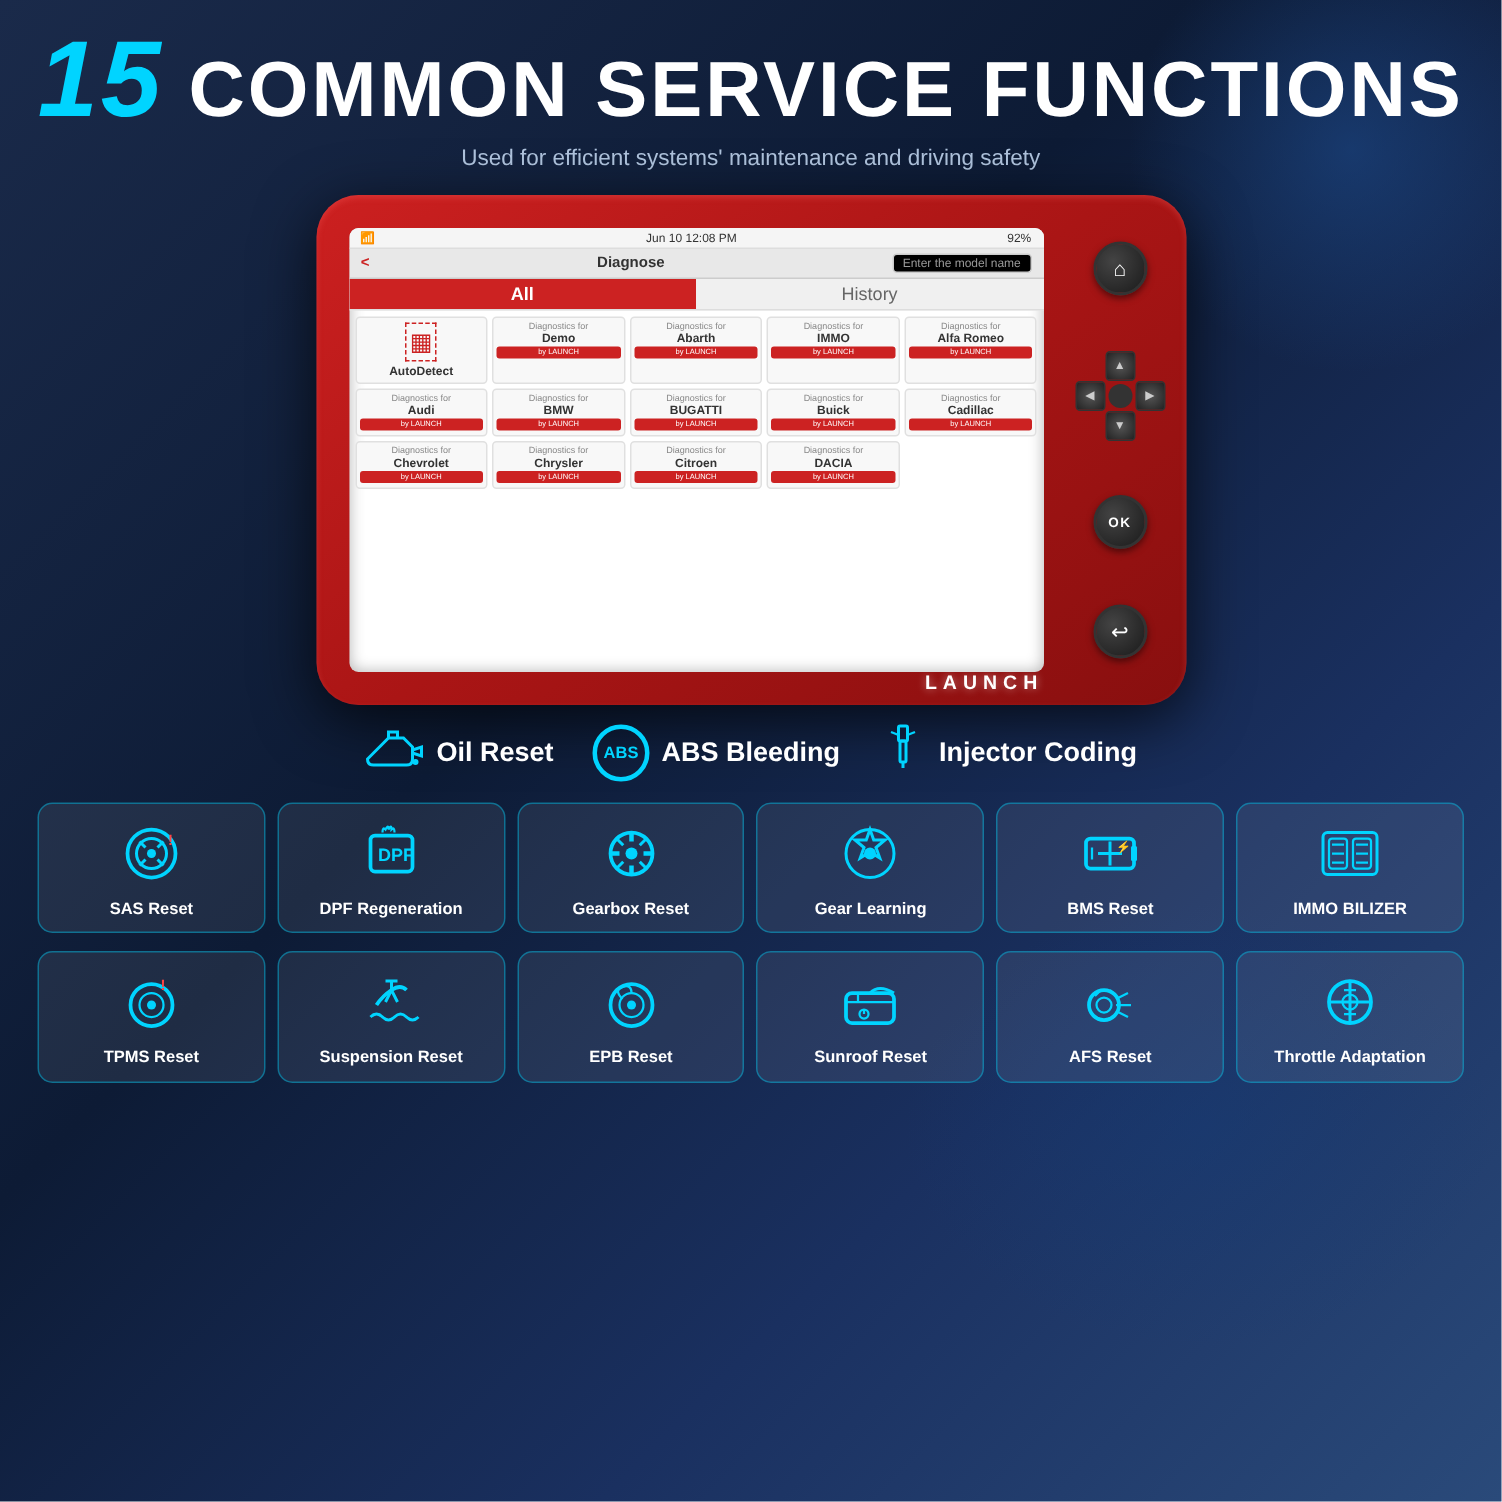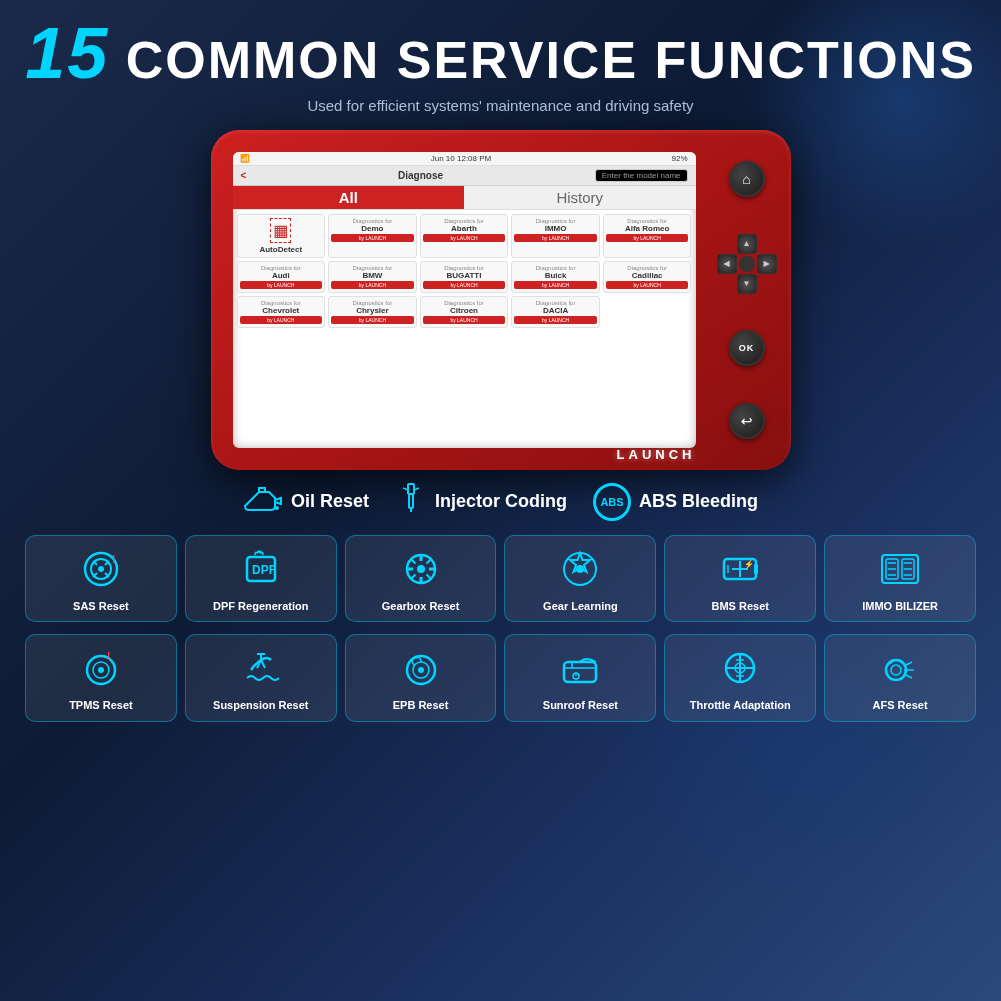--- a/index.html
+++ b/index.html
@@ -138,21 +138,21 @@
     
     .screen-tabs {
       display: flex;
       background: #f0f0f0;
       border-bottom: 1px solid #ddd;
     }
     .screen-tab {
       flex: 1;
       text-align: center;
       padding: 3px;
-      font-size: 15px;
+      font-size: 12px;
       color: #666;
     }
     .screen-tab.active {
       background: #cc2222;
       color: white;
       font-weight: bold;
     }
 
     
     .car-grid {
@@ -495,35 +495,35 @@
       <svg width="40" height="28" viewBox="0 0 40 28" fill="none" xmlns="http://www.w3.org/2000/svg">
         <path d="M2 22 Q2 26 6 26 L28 26 Q32 26 32 22 L32 14 L26 8 L16 8 L10 14 Z" stroke="#00d4ff" stroke-width="2" fill="none"></path>
         <path d="M16 8 L16 4 L22 4 L22 8" stroke="#00d4ff" stroke-width="2" fill="none"></path>
         <path d="M32 16 L38 14 L38 20 L32 18" stroke="#00d4ff" stroke-width="2" fill="none"></path>
         <circle cx="34" cy="24" r="2" fill="#00d4ff"></circle>
       </svg>
     </span>
     <span class="top-service-label">Oil Reset</span>
   </div>
   <div class="top-service-item">
+    <div class="top-service-icon abs-icon">ABS</div>
+    <span class="top-service-label">ABS Bleeding</span>
+  </div>
+  <div class="top-service-item">
     <span class="top-service-icon injector-icon">
       <svg width="32" height="32" viewBox="0 0 32 32" fill="none" xmlns="http://www.w3.org/2000/svg">
         <rect x="13" y="2" width="6" height="10" rx="1" stroke="#00d4ff" stroke-width="2" fill="none"></rect>
         <rect x="14" y="12" width="4" height="14" rx="1" stroke="#00d4ff" stroke-width="2" fill="none"></rect>
         <line x1="16" y1="26" x2="16" y2="30" stroke="#00d4ff" stroke-width="2"></line>
         <line x1="8" y1="6" x2="13" y2="8" stroke="#00d4ff" stroke-width="1.5"></line>
         <line x1="24" y1="6" x2="19" y2="8" stroke="#00d4ff" stroke-width="1.5"></line>
       </svg>
     </span>
     <span class="top-service-label">Injector Coding</span>
   </div>
-  <div class="top-service-item">
-    <div class="top-service-icon abs-icon">ABS</div>
-    <span class="top-service-label">ABS Bleeding</span>
-  </div>
 </div>
 
 <div class="service-grid">
 
   <div class="service-card">
     <div class="service-icon-box">
       <svg viewBox="0 0 44 44" fill="none" xmlns="http://www.w3.org/2000/svg">
         <circle cx="22" cy="22" r="16" stroke="#00d4ff" stroke-width="2.5" fill="none"></circle>
         <circle cx="22" cy="22" r="10" stroke="#00d4ff" stroke-width="2" fill="none"></circle>
         <path d="M14 14 L18 18 M30 14 L26 18 M14 30 L18 26 M30 30 L26 26" stroke="#00d4ff" stroke-width="2"></path>
@@ -645,34 +645,34 @@
         <circle cx="18" cy="30" r="3" stroke="#00d4ff" stroke-width="1.5" fill="none"></circle>
         <line x1="18" y1="30" x2="18" y2="27" stroke="#00d4ff" stroke-width="1.5"></line>
       </svg>
     </div>
     <span class="service-name">Sunroof Reset</span>
   </div>
 
   <div class="service-card">
     <div class="service-icon-box">
       <svg viewBox="0 0 44 44" fill="none" xmlns="http://www.w3.org/2000/svg">
+        <circle cx="18" cy="24" r="10" stroke="#00d4ff" stroke-width="2.5" fill="none"></circle>
+        <circle cx="18" cy="24" r="5" stroke="#00d4ff" stroke-width="1.5" fill="none"></circle>
+        <path d="M26 20 L34 16 M26 24 L36 24 M26 28 L34 32" stroke="#00d4ff" stroke-width="1.5"></path>
+        <path d="M12 18 L16 14 M22 14 L26 18" stroke="#00d4ff" stroke-width="1.5"></path>
+      </svg>
+    </div>
+    <span class="service-name">AFS Reset</span>
+  </div>
+
+  <div class="service-card">
+    <div class="service-icon-box">
+      <svg viewBox="0 0 44 44" fill="none" xmlns="http://www.w3.org/2000/svg">
         <circle cx="22" cy="22" r="14" stroke="#00d4ff" stroke-width="2.5" fill="none"></circle>
         <circle cx="22" cy="22" r="5" stroke="#00d4ff" stroke-width="1.5" fill="none"></circle>
         <line x1="22" y1="8" x2="22" y2="36" stroke="#00d4ff" stroke-width="2"></line>
         <path d="M18 14 L26 14 M18 30 L26 30" stroke="#00d4ff" stroke-width="1.5"></path>
         <line x1="8" y1="22" x2="36" y2="22" stroke="#00d4ff" stroke-width="2"></line>
       </svg>
     </div>
     <span class="service-name">Throttle Adaptation</span>
   </div>
-
-  <div class="service-card">
-    <div class="service-icon-box">
-      <svg viewBox="0 0 44 44" fill="none" xmlns="http://www.w3.org/2000/svg">
-        <circle cx="18" cy="24" r="10" stroke="#00d4ff" stroke-width="2.5" fill="none"></circle>
-        <circle cx="18" cy="24" r="5" stroke="#00d4ff" stroke-width="1.5" fill="none"></circle>
-        <path d="M26 20 L34 16 M26 24 L36 24 M26 28 L34 32" stroke="#00d4ff" stroke-width="1.5"></path>
-        <path d="M12 18 L16 14 M22 14 L26 18" stroke="#00d4ff" stroke-width="1.5"></path>
-      </svg>
-    </div>
-    <span class="service-name">AFS Reset</span>
-  </div>
 </div>
 
 </body></html>

